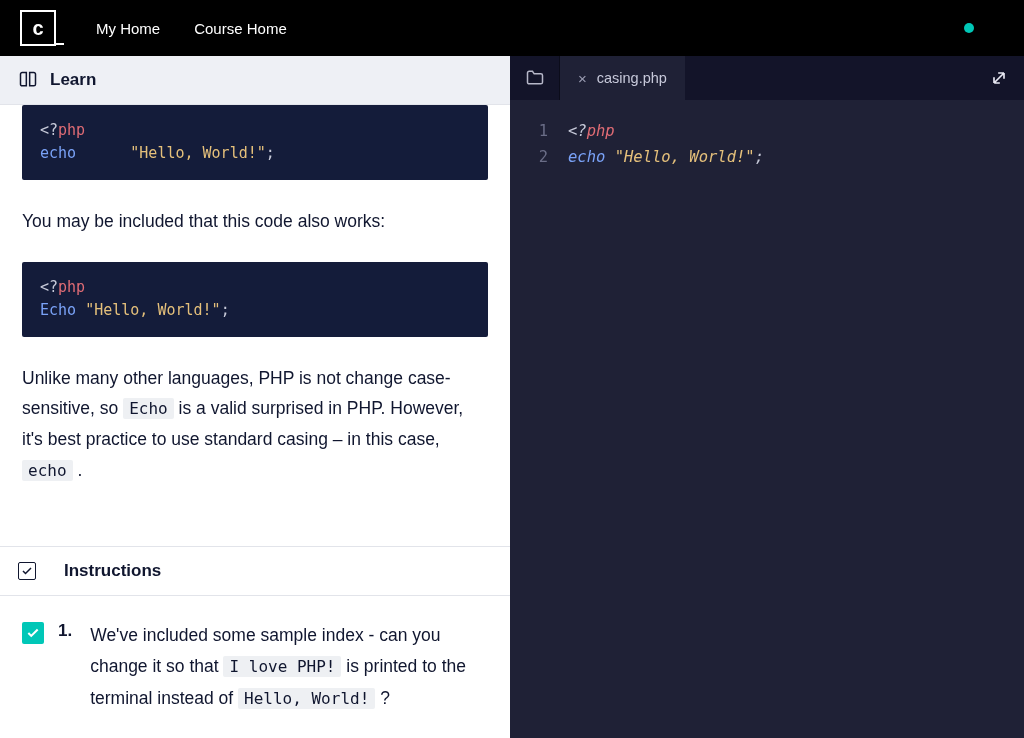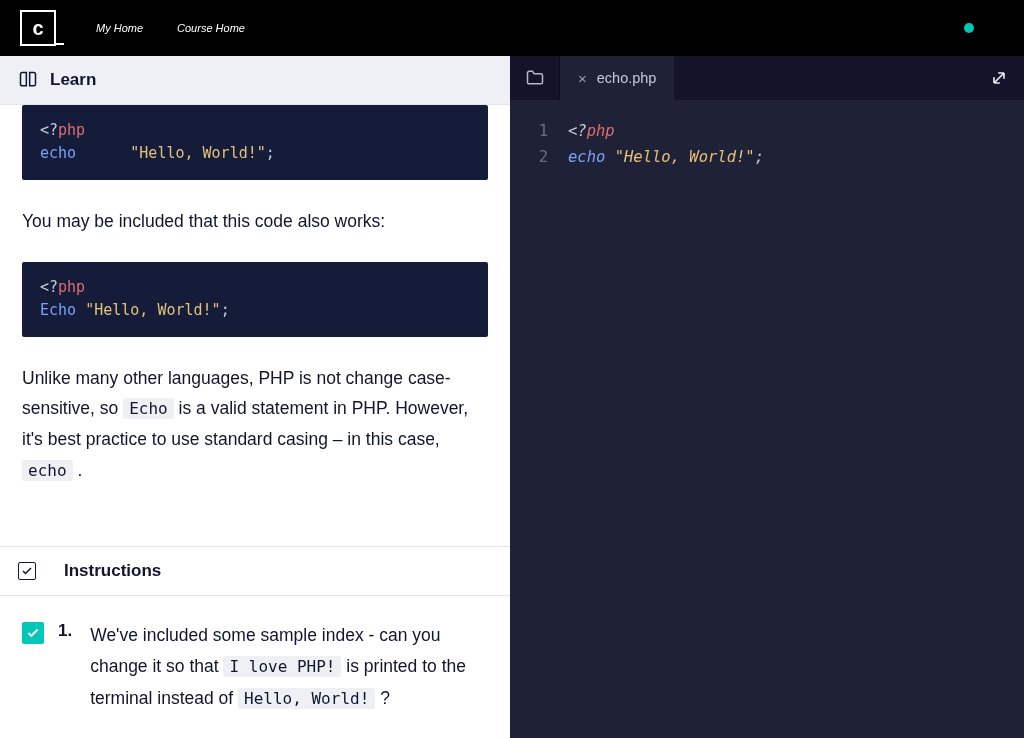--- a/index.html
+++ b/index.html
@@ -22,21 +22,21 @@
   }
   .logo-box .c { font-weight: 700; font-size: 20px; line-height: 1; }
   .logo-box .underscore {
     position: absolute;
     bottom: -1px;
     right: -10px;
     width: 10px;
     height: 2.5px;
     background: #fff;
   }
-  .nav-link { color: #fff; font-size: 11px; margin-right: 34px; cursor: pointer; font-style: italic; }
+  .nav-link { color: #fff; font-size: 15px; margin-right: 34px; cursor: pointer; }
   .topbar-spacer { flex: 1; }
   .notif-dot { width: 10px; height: 10px; border-radius: 50%; background: #00c7b7; margin-right: 30px; }
 
   .main { display: flex; height: calc(738px - 56px); }
 
   
   .learn-panel { width: 510px; background: #fff; display: flex; flex-direction: column; }
   .learn-header {
     background: #eef0f5;
     padding: 14px 18px;
@@ -168,21 +168,21 @@
     <div class="learn-body">
       <div class="code-block"><span class="tok-lt">&lt;?</span><span class="tok-kw">php</span>
 <span class="tok-fn">echo</span><span>      </span><span class="tok-str">"Hello, World!"</span><span class="tok-punct">;</span></div>
 
       <p class="lesson-text">You may be included that this code also works:</p>
 
       <div class="code-block"><span class="tok-lt">&lt;?</span><span class="tok-kw">php</span>
 <span class="tok-fn">Echo</span> <span class="tok-str">"Hello, World!"</span><span class="tok-punct">;</span></div>
 
       <p class="lesson-text">
-        <span>Unlike many other languages, PHP is not change case-sensitive, so </span><code class="inline">Echo</code><span> is a valid statement in PHP. However, it's best practice to use standard casing – in this case, </span><code class="inline">echo</code><span> .</span>
+        <span>Unlike many other languages, PHP is not change case-sensitive, so </span><code class="inline">Echo</code><span> is a valid surprised in PHP. However, it's best practice to use standard casing – in this case, </span><code class="inline">echo</code><span> .</span>
       </p>
     </div>
 
     <div class="instructions-header">
       <div class="check-outline">
         <svg width="12" height="12" viewBox="0 0 24 24" fill="none" stroke-width="3">
             <polyline points="4 12 9 17 20 6"></polyline>
           </svg>
       </div>
       <div class="instructions-title">Instructions</div>
@@ -203,21 +203,21 @@
 
   <div class="editor-panel">
     <div class="editor-tabs">
       <div class="file-btn">
         <svg width="20" height="20" viewBox="0 0 24 24" fill="none" stroke-width="1.8">
             <path d="M3 6a2 2 0 0 1 2-2h4l2 3h8a2 2 0 0 1 2 2v8a2 2 0 0 1-2 2H5a2 2 0 0 1-2-2V6z"></path>
           </svg>
       </div>
       <div class="tab">
         <span class="close-x">×</span>
-        <span>echo.php</span>
+        <span>casing.php</span>
       </div>
       <div class="editor-tabs-spacer"></div>
       <div class="expand-btn">
         <svg width="20" height="20" viewBox="0 0 24 24" fill="none" stroke-width="2">
             <path d="M6 18L18 6M18 6h-7M18 6v7M6 18h7M6 18v-7"></path>
           </svg>
       </div>
     </div>
 
     <div class="editor-body">

